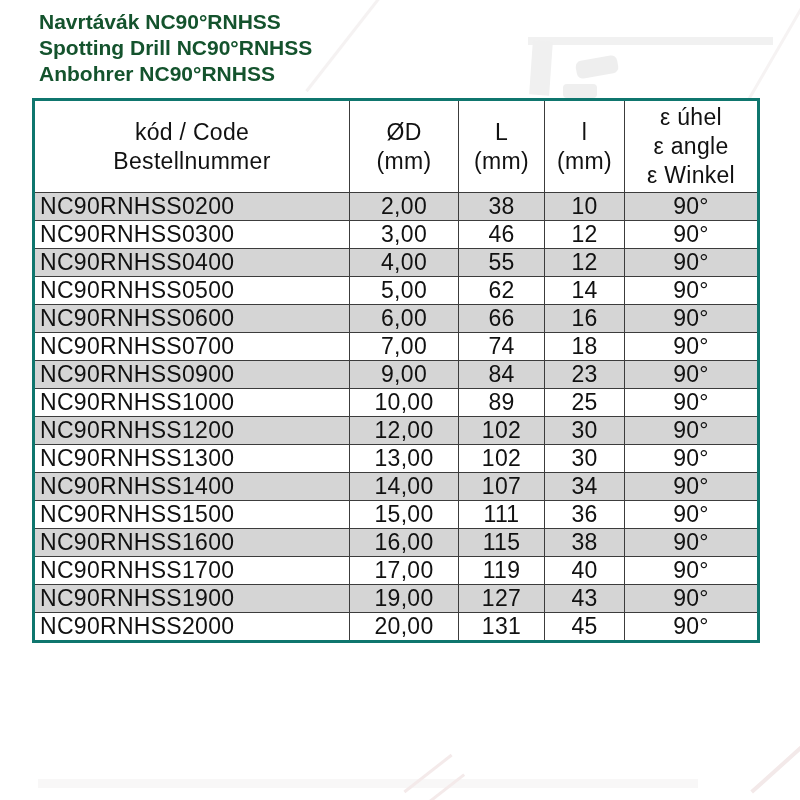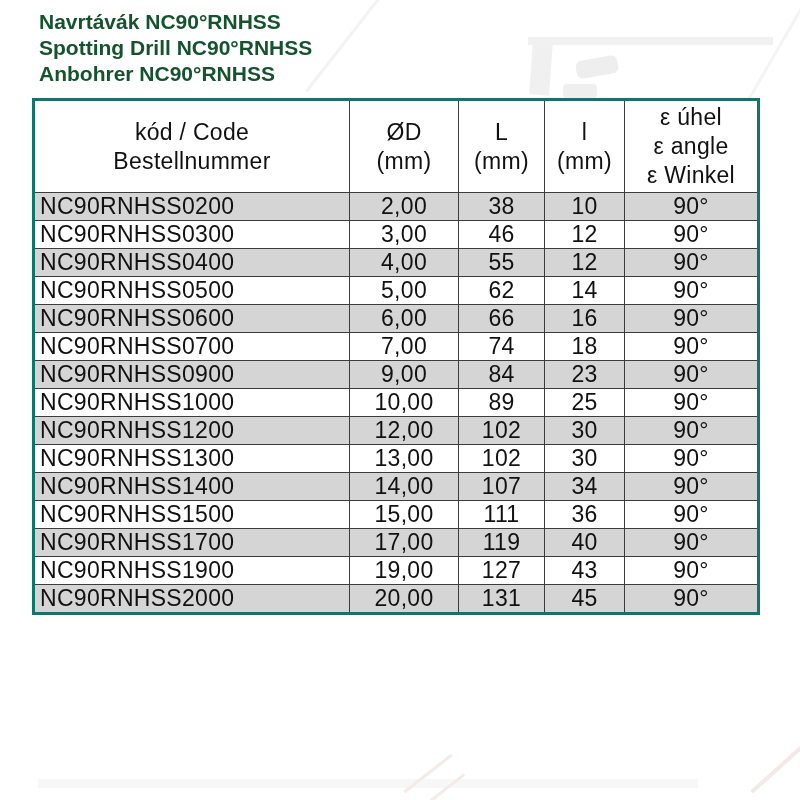--- a/index.html
+++ b/index.html
@@ -236,20 +236,27 @@
   </tr>
 
   <tr>
     <td class="c-code">NC90RNHSS1500</td>
     <td class="c-diam">15,00</td>
     <td class="c-len-L">111</td>
     <td class="c-len-l">36</td>
     <td class="c-angle">90°</td>
   </tr>
 
+  <tr>
+    <td class="c-code">NC90RNHSS1600</td>
+    <td class="c-diam">16,00</td>
+    <td class="c-len-L">115</td>
+    <td class="c-len-l">38</td>
+    <td class="c-angle">90°</td>
+  </tr>
 
   <tr>
     <td class="c-code">NC90RNHSS1700</td>
     <td class="c-diam">17,00</td>
     <td class="c-len-L">119</td>
     <td class="c-len-l">40</td>
     <td class="c-angle">90°</td>
   </tr>
 
 

